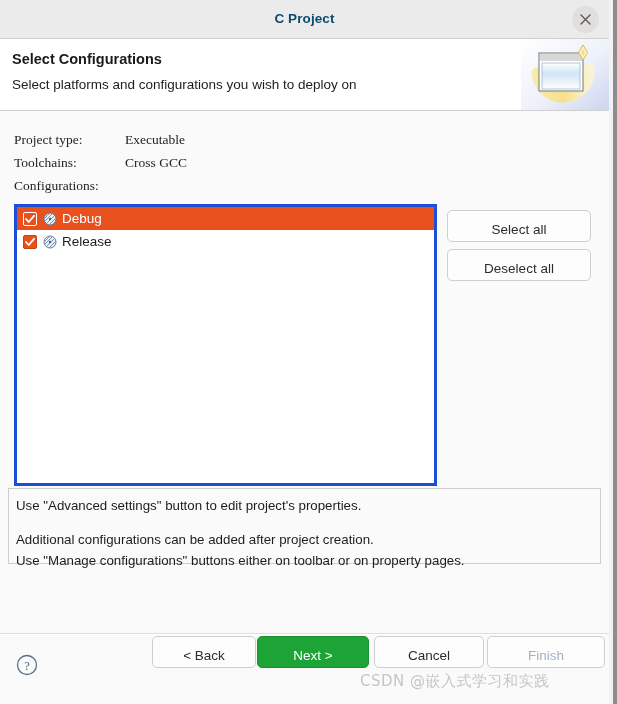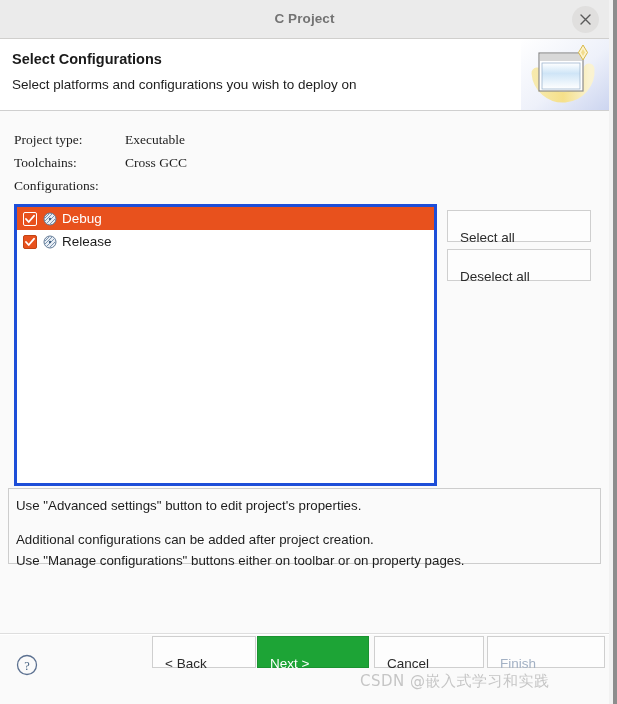--- a/index.html
+++ b/index.html
@@ -30,21 +30,21 @@
     border-bottom: 1px solid #d0cfcd;
     box-sizing: border-box;
   }
   .titlebar-text {
     position: absolute;
     left: 0; right: 0;
     top: 11px;
     text-align: center;
     font-size: 13.5px;
     font-weight: bold;
-    color: #737373;
+    color: #0c4a6e;
     letter-spacing: .1px;
   }
   .close-btn {
     position: absolute;
     right: 10px;
     top: 6px;
     width: 27px;
     height: 27px;
     border-radius: 50%;
     background: #e0dfde;
@@ -154,25 +154,25 @@
   .cfg-icon { flex: 0 0 auto; margin-right: 5px; width: 14px; height: 14px; }
   .row-label { white-space: nowrap; }
 
   
   .btn {
     font-family: "Liberation Sans", "DejaVu Sans", sans-serif;
     font-size: 13.5px;
     color: #2b2b2b;
     background: #fdfdfd;
     border: 1px solid #cfcfcf;
-    border-radius: 0;
+    border-radius: 5px;
     box-sizing: border-box;
     cursor: pointer;
-    text-align: left;
-    padding: 12px;
+    text-align: center;
+    padding: 4px;
   }
   .side-btn {
     position: absolute;
     left: 447px;
     width: 144px;
     height: 32px;
     line-height: 30px;
   }
   #btn-select-all   { top: 99px; }
   #btn-deselect-all { top: 138px; }

